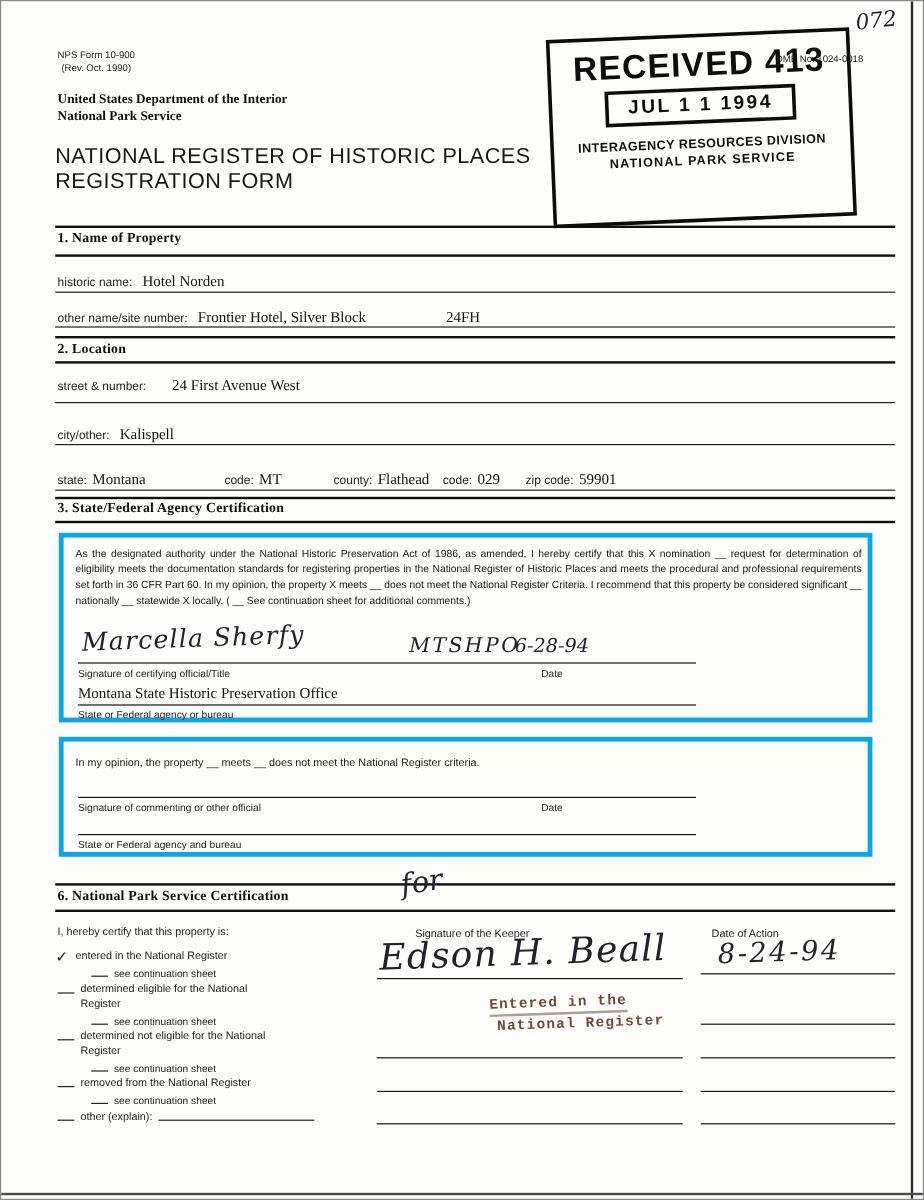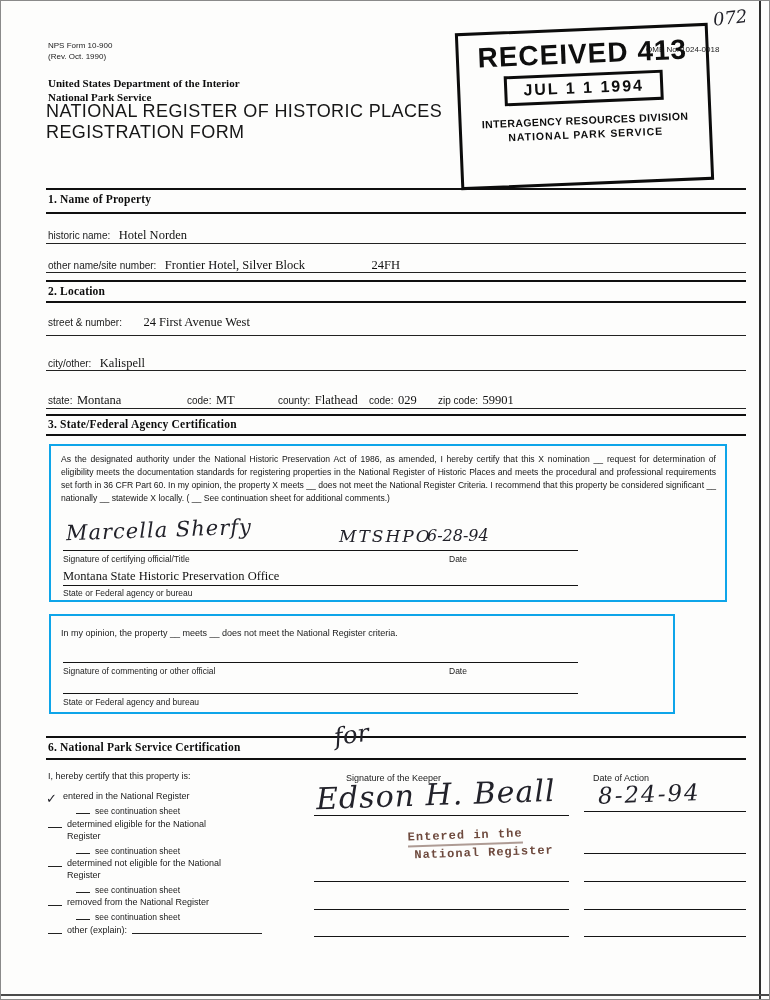--- a/index.html
+++ b/index.html
@@ -24,21 +24,21 @@
   
   .stamp {
     position:absolute; left:457px; top:27px; width:253px; height:157px;
     border:3px solid #0c0c0c; transform:rotate(-2.4deg);
     text-align:center; z-index:2; background:transparent; color:#0e0e0e;
   }
   .stamp-received { margin-top:7px; font-weight:bold; font-size:28px; letter-spacing:1px; }
   .stamp-datebox { display:inline-block; margin-top:3px; border:3px solid #0c0c0c; padding:3px 16px; font-weight:bold; font-size:16px; letter-spacing:2px; }
   .stamp-sm { font-weight:bold; font-size:10.5px; letter-spacing:.4px; }
   
-  .certbox { position:absolute; border:2px solid #0ea5e9; background:transparent; }
+  .certbox { position:absolute; border:4px solid #0ea5e9; background:transparent; }
   .cert-text { position:absolute; left:10px; top:7px; width:655px; font-size:8.6px; line-height:1.5; text-align:justify; color:#141414; }
   
   .bl { display:inline-block; width:14px; height:9px; border-bottom:1px solid #222; margin-right:5px; flex:none; }
   .bl.long { width:130px; }
   .cl-item { display:flex; align-items:flex-start; font-size:9px; line-height:1.3; }
   .cl-sub { font-size:8.5px; }
   .sigline { position:absolute; height:1px; background:#141414; }
   .entered-stamp { font-family:"Liberation Mono", monospace; font-size:12px; font-weight:bold; color:#6e4a3e; transform:rotate(-2deg); letter-spacing:1px; line-height:1.35; }
   .entered-stamp .l1 { border-bottom:2px solid rgba(110,74,62,.55); display:inline-block; }
   .entered-stamp .l2 { margin-left:6px; }
@@ -48,30 +48,30 @@
 </head>
 <body>
 
 <div class="page">
 
   <div class="edge-r"></div>
   <div class="edge-b"></div>
 
   <div class="abs hw" style="left:712px; top:6px; font-size:18px; transform:rotate(-6deg);">072</div>
 
-  <div class="abs meta" style="left:47px; top:40px;">
+  <div class="abs meta" style="left:47px; top:40px;text-align:center;">
     <div>NPS Form 10-900</div>
     <div>(Rev. Oct. 1990)</div>
   </div>
   <div class="abs meta" style="left:645px; top:44px; z-index:1;">OMB No. 1024-0018</div>
 
   <div class="abs dept" style="left:47px; top:76px;">United States Department of the Interior</div>
   <div class="abs dept" style="left:47px; top:90px;">National Park Service</div>
 
-  <div class="abs doc-title" style="left:45px; top:100px;">
+  <div class="abs doc-title" style="left:45px; top:119px;">
     <div>NATIONAL REGISTER OF HISTORIC PLACES</div>
     <div>REGISTRATION FORM</div>
   </div>
 
   <div class="stamp">
     <div class="stamp-received">RECEIVED 413</div>
     <div>
       <span class="stamp-datebox">JUL 1 1 1994</span>
     </div>
     <div class="stamp-sm" style="margin-top:11px;">INTERAGENCY RESOURCES DIVISION</div>
@@ -130,21 +130,21 @@
     <div class="abs hw" style="left:288px; top:80px; font-size:17px; letter-spacing:2px;">MTSHPO</div>
     <div class="abs hw" style="left:376px; top:80px; font-size:16px;">6-28-94</div>
     <div class="sigline" style="left:12px; top:104px; width:515px;"></div>
     <div class="abs sublabel" style="left:12px; top:108px;">Signature of certifying official/Title</div>
     <div class="abs sublabel" style="left:398px; top:108px;">Date</div>
     <div class="abs val" style="left:12px; top:123px;">Montana State Historic Preservation Office</div>
     <div class="sigline" style="left:12px; top:139px; width:515px;"></div>
     <div class="abs sublabel" style="left:12px; top:142px;">State or Federal agency or bureau</div>
   </div>
 
-  <div class="certbox" style="left:48px; top:613px; width:626px; height:100px;">
+  <div class="certbox" style="left:48px; top:613px; width:678px; height:100px;">
     <div class="abs" style="left:10px; top:12px; font-size:9px;">In my opinion, the property __ meets __ does not meet the National Register criteria.</div>
     <div class="sigline" style="left:12px; top:46px; width:515px;"></div>
     <div class="abs sublabel" style="left:12px; top:50px;">Signature of commenting or other official</div>
     <div class="abs sublabel" style="left:398px; top:50px;">Date</div>
     <div class="sigline" style="left:12px; top:77px; width:515px;"></div>
     <div class="abs sublabel" style="left:12px; top:81px;">State or Federal agency and bureau</div>
   </div>
 
   <div class="rule" style="left:45px; top:735px; width:700px; height:2px;"></div>
   <div class="abs heading" style="left:47px; top:740px;">6. National Park Service Certification</div>

